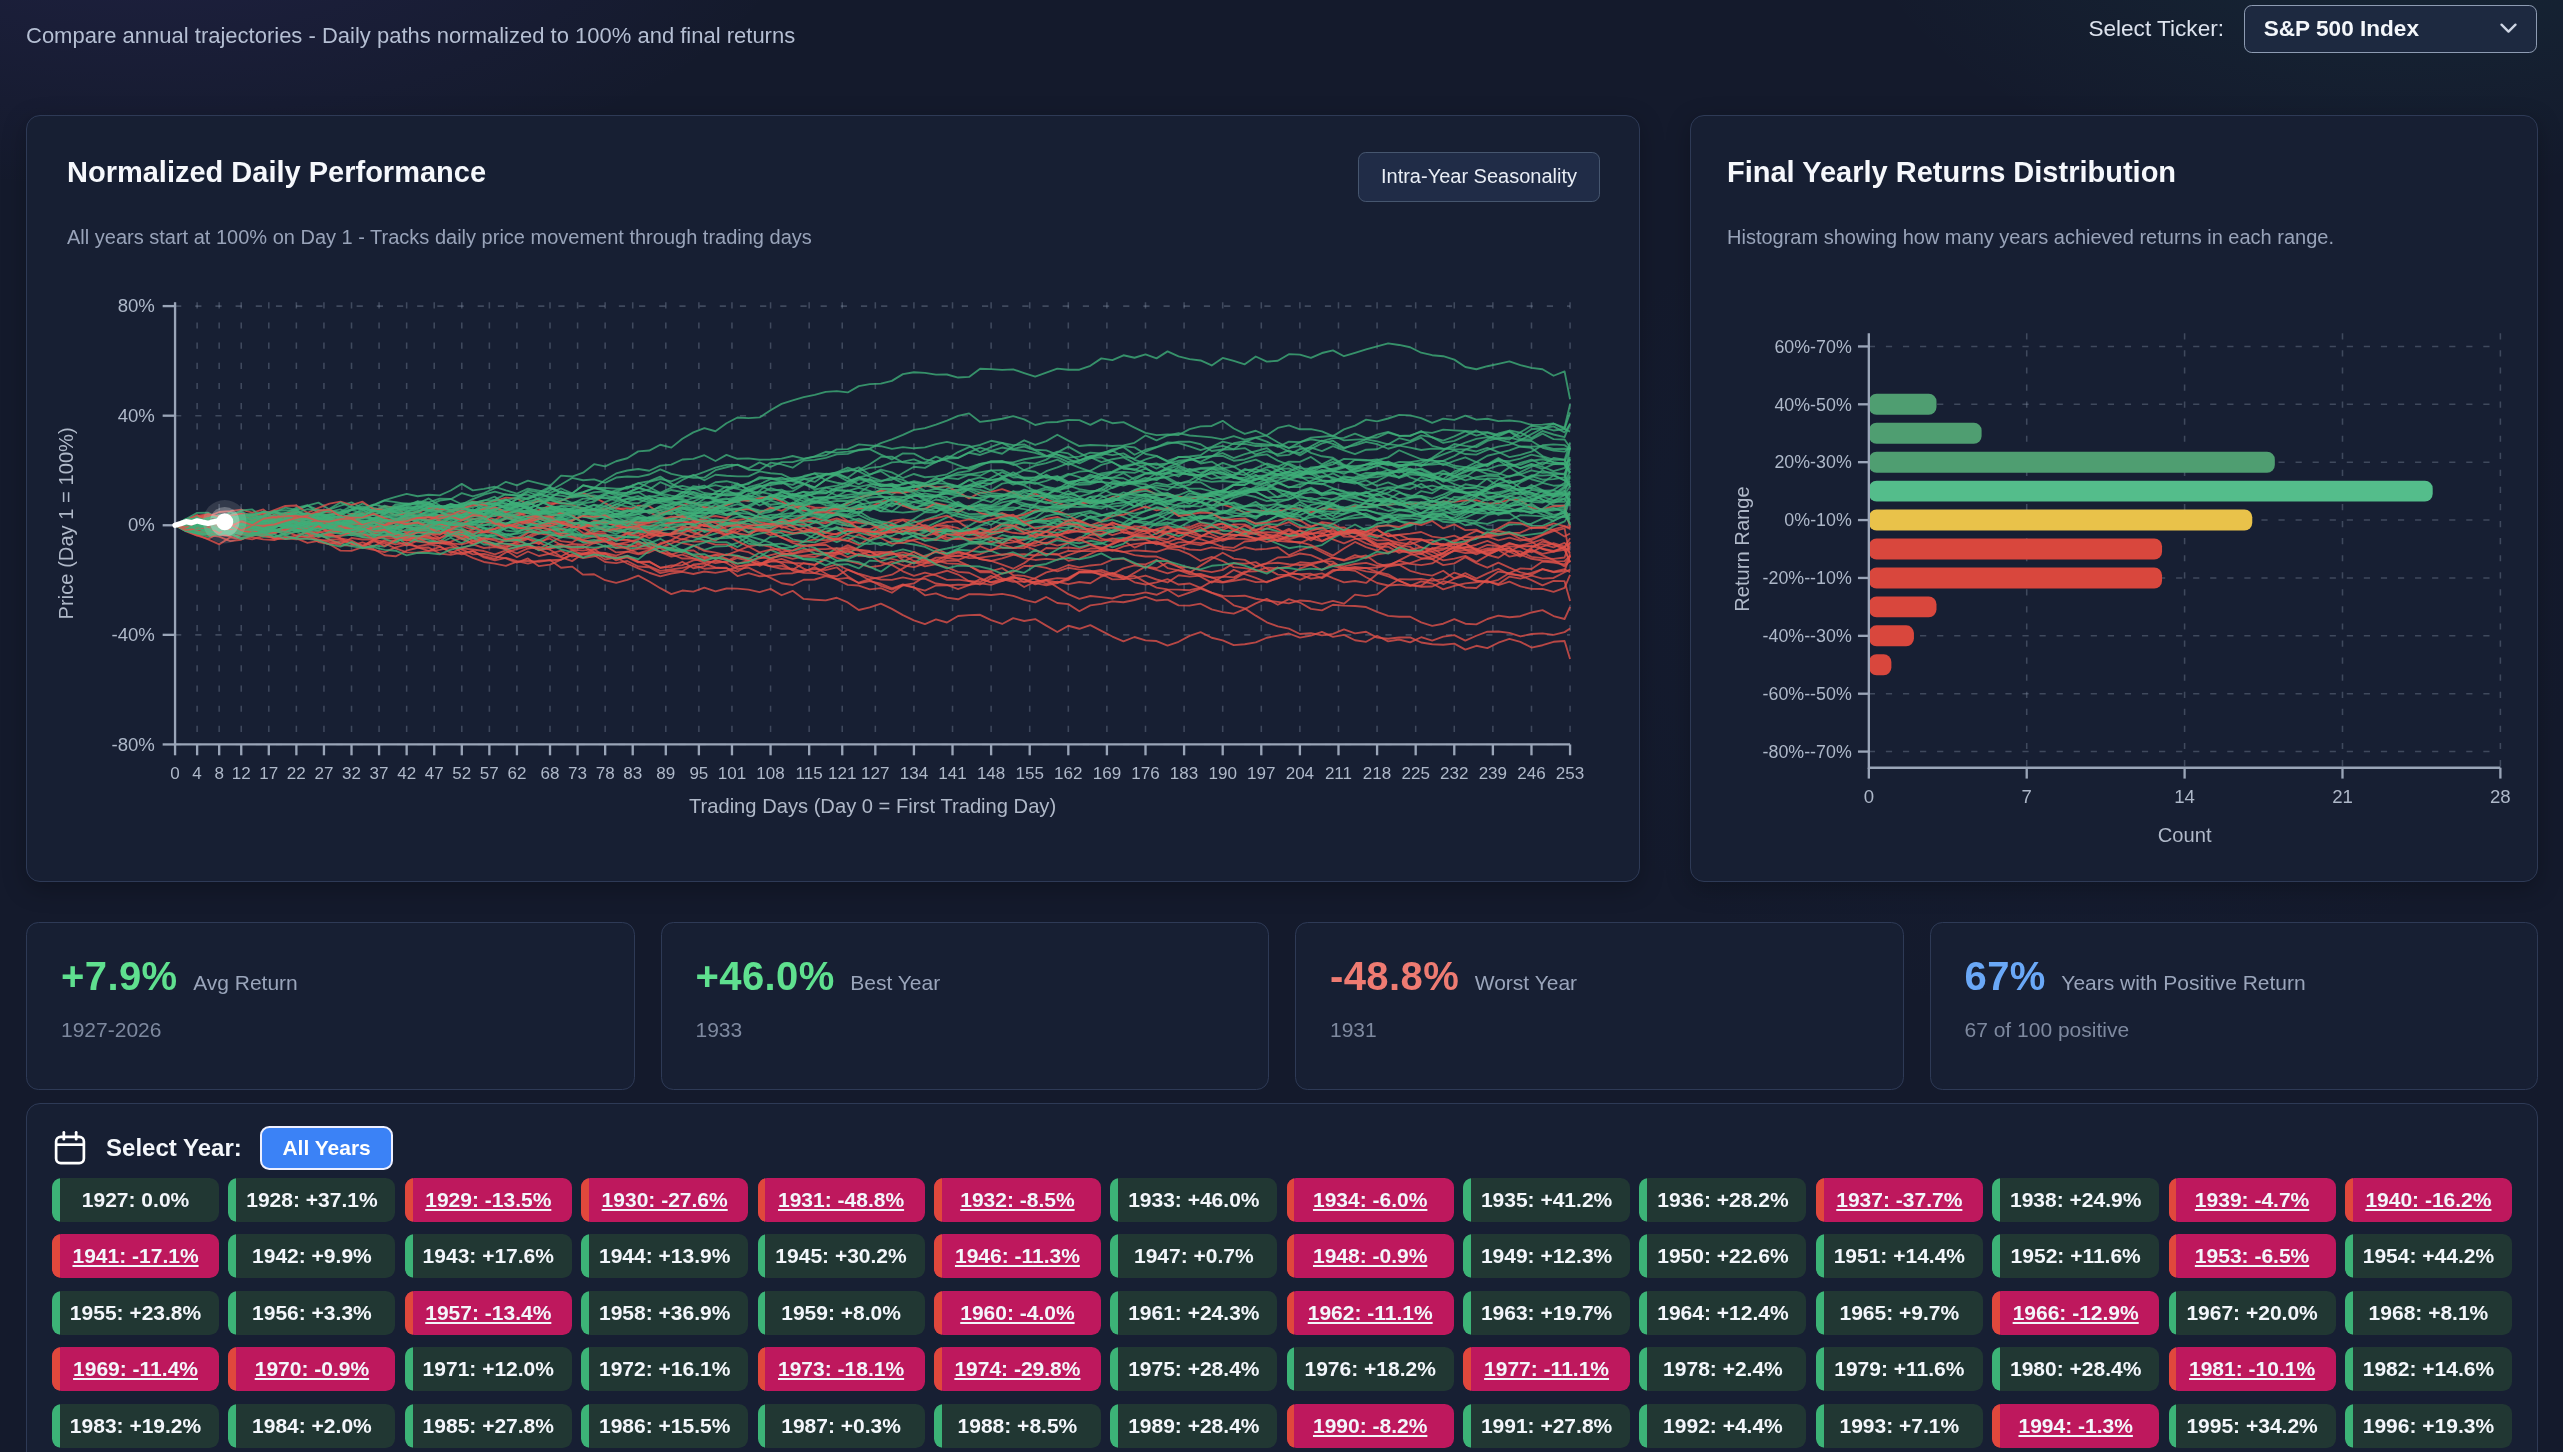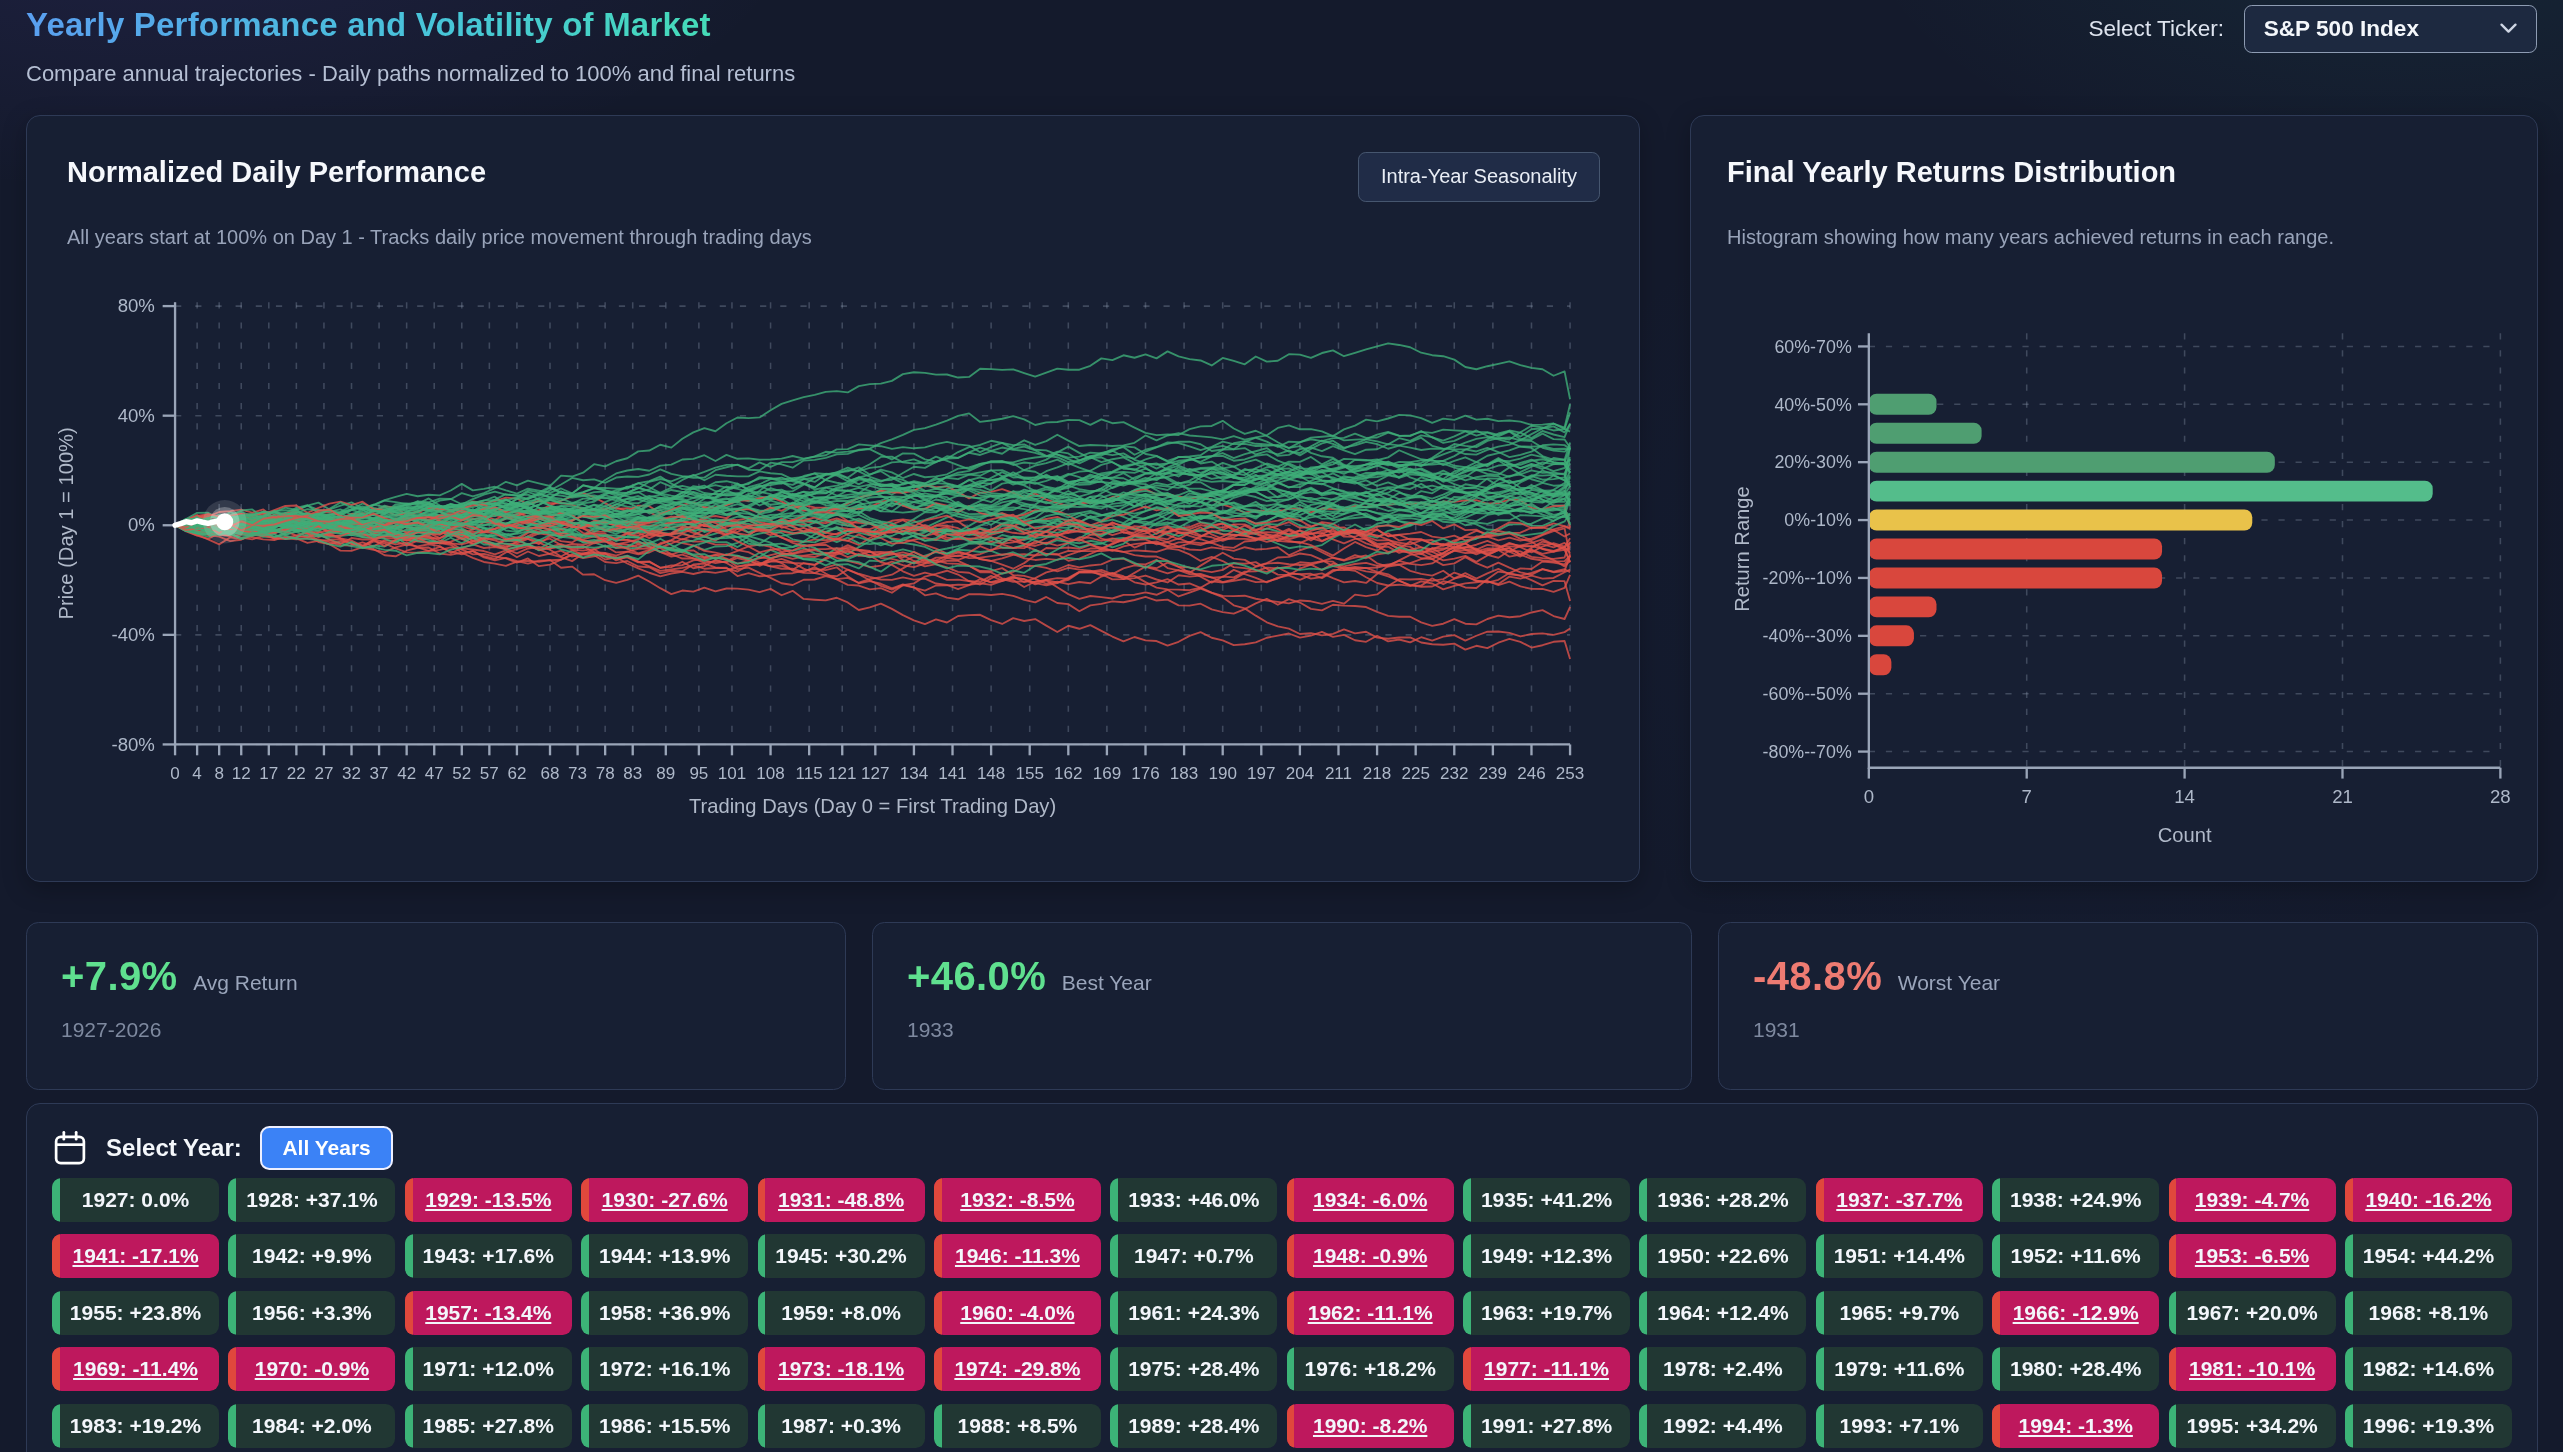--- a/index.html
+++ b/index.html
@@ -84,21 +84,20 @@
   .chip.pos { background:#213733; }
   .chip.neg { background:#be185d;text-decoration:underline; }
   .chip .accent { position:absolute; left:0; top:0; bottom:0; width:7.8px; border-radius:9.3px 0 0 9.3px; }
   .chip.pos .accent { background:#3cb377; }
   .chip.neg .accent { background:#e0483c; }
 </style>
 </head>
 <body>
 
 <div class="hdr">
-  <div class="page-title">Yearly Performance and Volatility of Market</div>
   <div class="page-sub">Compare annual trajectories - Daily paths normalized to 100% and final returns</div>
 </div>
 <div class="ticker">
   <span class="ticker-label">Select Ticker:</span>
   <div class="select">
     <span>S&amp;P 500 Index</span>
     <svg width="17" height="11" viewBox="0 0 22 14">
         <path d="M2 2 L11 11 L20 2" fill="none" stroke="#cfd6e4" stroke-width="3" stroke-linecap="round" stroke-linejoin="round"></path>
       </svg>
   </div>
@@ -406,20 +405,27 @@
       </div>
       <div class="stat-sub">1933</div>
     </div>
     <div class="stat-card">
       <div class="stat-top">
         <span class="stat-value red">-48.8%</span>
         <span class="stat-label">Worst Year</span>
       </div>
       <div class="stat-sub">1931</div>
     </div>
+    <div class="stat-card">
+      <div class="stat-top">
+        <span class="stat-value blue">67%</span>
+        <span class="stat-label">Years with Positive Return</span>
+      </div>
+      <div class="stat-sub">67 of 100 positive</div>
+    </div>
   </div>
 
 <div id="years-panel">
   <div class="years-hdr">
     <svg width="34" height="37" viewBox="0 0 44 48">
       <rect x="4" y="9" width="36" height="34" rx="6" fill="none" stroke="#ffffff" stroke-width="3.5"></rect>
       <line x1="4" y1="19" x2="40" y2="19" stroke="#ffffff" stroke-width="3.5"></line>
       <line x1="14" y1="3" x2="14" y2="12" stroke="#ffffff" stroke-width="3.5" stroke-linecap="round"></line>
       <line x1="30" y1="3" x2="30" y2="12" stroke="#ffffff" stroke-width="3.5" stroke-linecap="round"></line>
     </svg>

